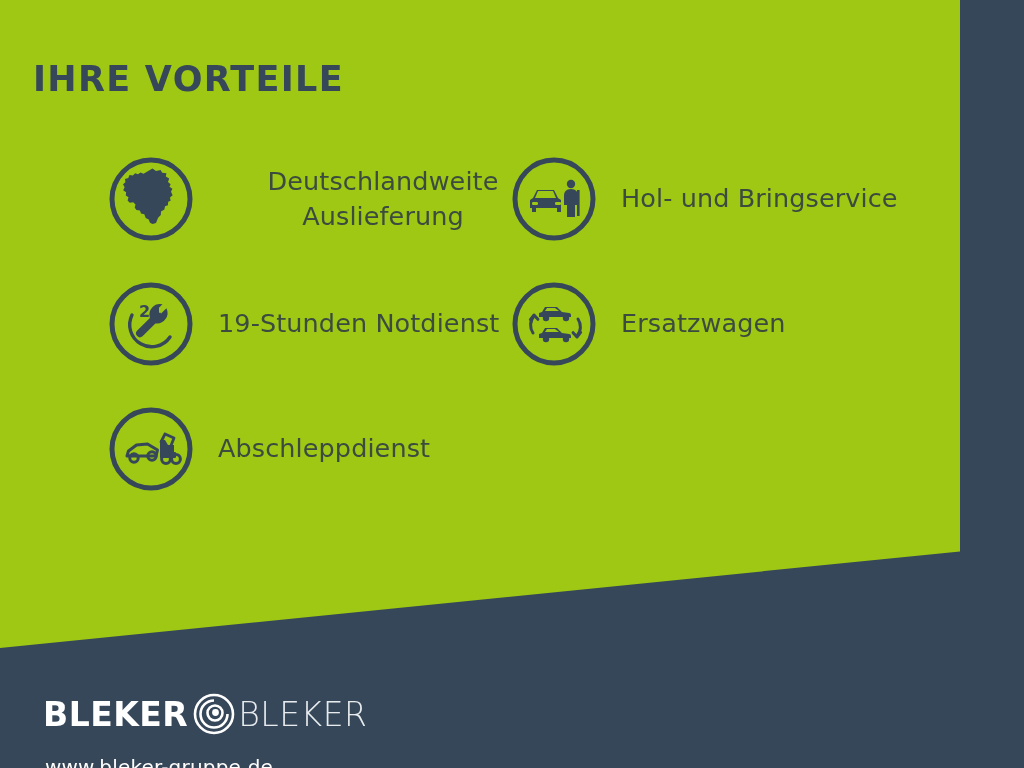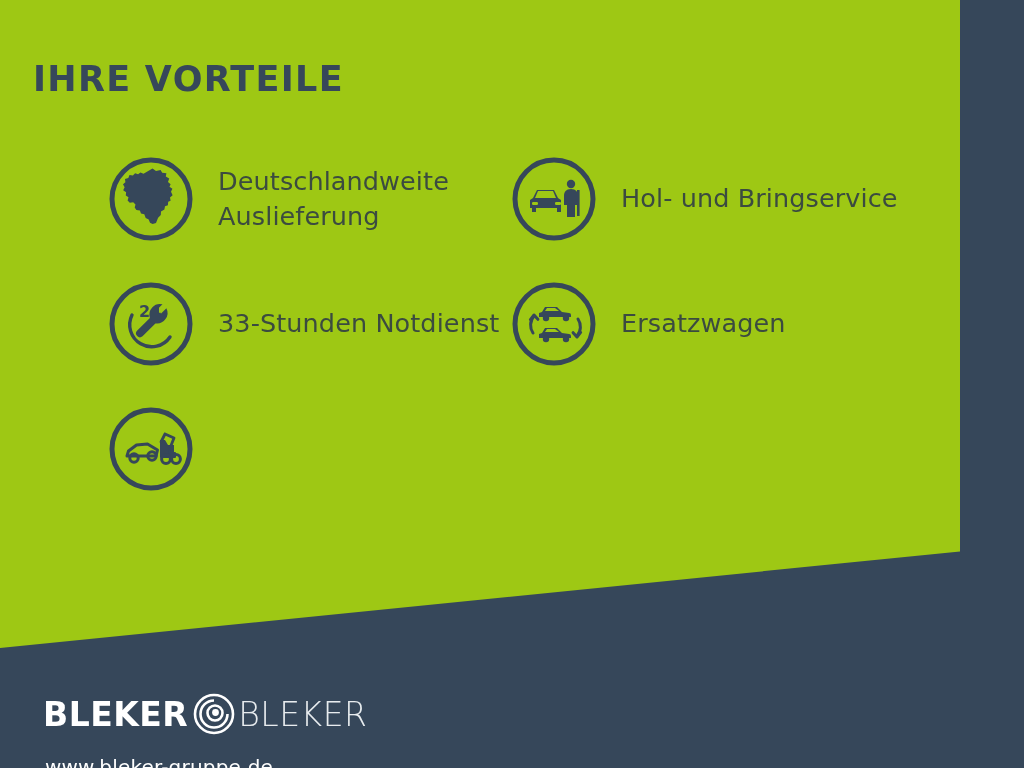--- a/index.html
+++ b/index.html
@@ -61,21 +61,21 @@
   .benefits {
     position: absolute;
     left: 0;
     top: 150px;
     width: 1024px;
   }
   .benefit-col {
     position: absolute;
     top: 0;
   }
-  .col-left  { left: 108px; width: 400px; }
+  .col-left  { left: 108px; width: 400px; text-align: center; }
   .col-right { left: 511px; width: 470px; }
 
   .benefit-item {
     position: relative;
     height: 125px;
   }
 
   .benefit-icon {
     position: absolute;
     left: 0;
@@ -173,38 +173,39 @@
 
         <div class="benefit-item">
           <span class="benefit-icon">
             <svg viewBox="0 0 86 86" xmlns="http://www.w3.org/2000/svg">
               <circle cx="43" cy="43" r="39" fill="none" stroke="#36475a" stroke-width="5"></circle>
               <path d="M24 34 a22 22 0 0 0 38 22" fill="none" stroke="#36475a" stroke-width="3.4" stroke-linecap="round"></path>
               <text x="31" y="36" font-family="DejaVu Sans, sans-serif" font-size="16" font-weight="bold" fill="#36475a">24</text>
               <path fill="#36475a" d="M58.4 27.2 l-5.3 5.3 -3.3-0.6 -0.6-3.3 5.3-5.3 a10.6 10.6 0 0 0 -12.6 13.6 l-12.9 12.9 a3.9 3.9 0 0 0 5.5 5.5 l12.9-12.9 a10.6 10.6 0 0 0 11-15.2z"></path>
             </svg>
           </span>
-          <span class="benefit-label">33-Stunden Notdienst</span>
+          <span class="benefit-label">19-Stunden Notdienst</span>
         </div>
 
         <div class="benefit-item">
           <span class="benefit-icon">
             <svg viewBox="0 0 86 86" xmlns="http://www.w3.org/2000/svg">
               <circle cx="43" cy="43" r="39" fill="none" stroke="#36475a" stroke-width="5"></circle>
               <path fill="#36475a" d="M52 48 h14 v-9 h-6 l-3-5 h-5z"></path>
               <rect x="52" y="46" width="16" height="6" rx="1" fill="#36475a"></rect>
               <path d="M53 36 l4-8 M57 28 l9 4 M66 32 l-4 10" fill="none" stroke="#36475a" stroke-width="2.8" stroke-linecap="round" stroke-linejoin="round"></path>
               <path d="M62 42 l-1 5" fill="none" stroke="#36475a" stroke-width="2" stroke-linecap="round"></path>
               <path fill="none" stroke="#36475a" stroke-width="3" stroke-linejoin="round" d="M19 50 l1.5-5 8-6 11-1 10 6 -1.5 6 z"></path>
               <circle cx="26" cy="52" r="4.2" fill="none" stroke="#36475a" stroke-width="3"></circle>
               <circle cx="44" cy="50" r="4.2" fill="none" stroke="#36475a" stroke-width="3"></circle>
               <circle cx="58" cy="53" r="4.4" fill="none" stroke="#36475a" stroke-width="3"></circle>
               <circle cx="68" cy="53" r="4.4" fill="none" stroke="#36475a" stroke-width="3"></circle>
             </svg>
           </span>
+          <span class="benefit-label">Abschleppdienst</span>
         </div>
 
       </div>
 
       <div class="benefit-col col-right">
 
 
         <div class="benefit-item">
           <span class="benefit-icon">
             <svg viewBox="0 0 86 86" xmlns="http://www.w3.org/2000/svg">

